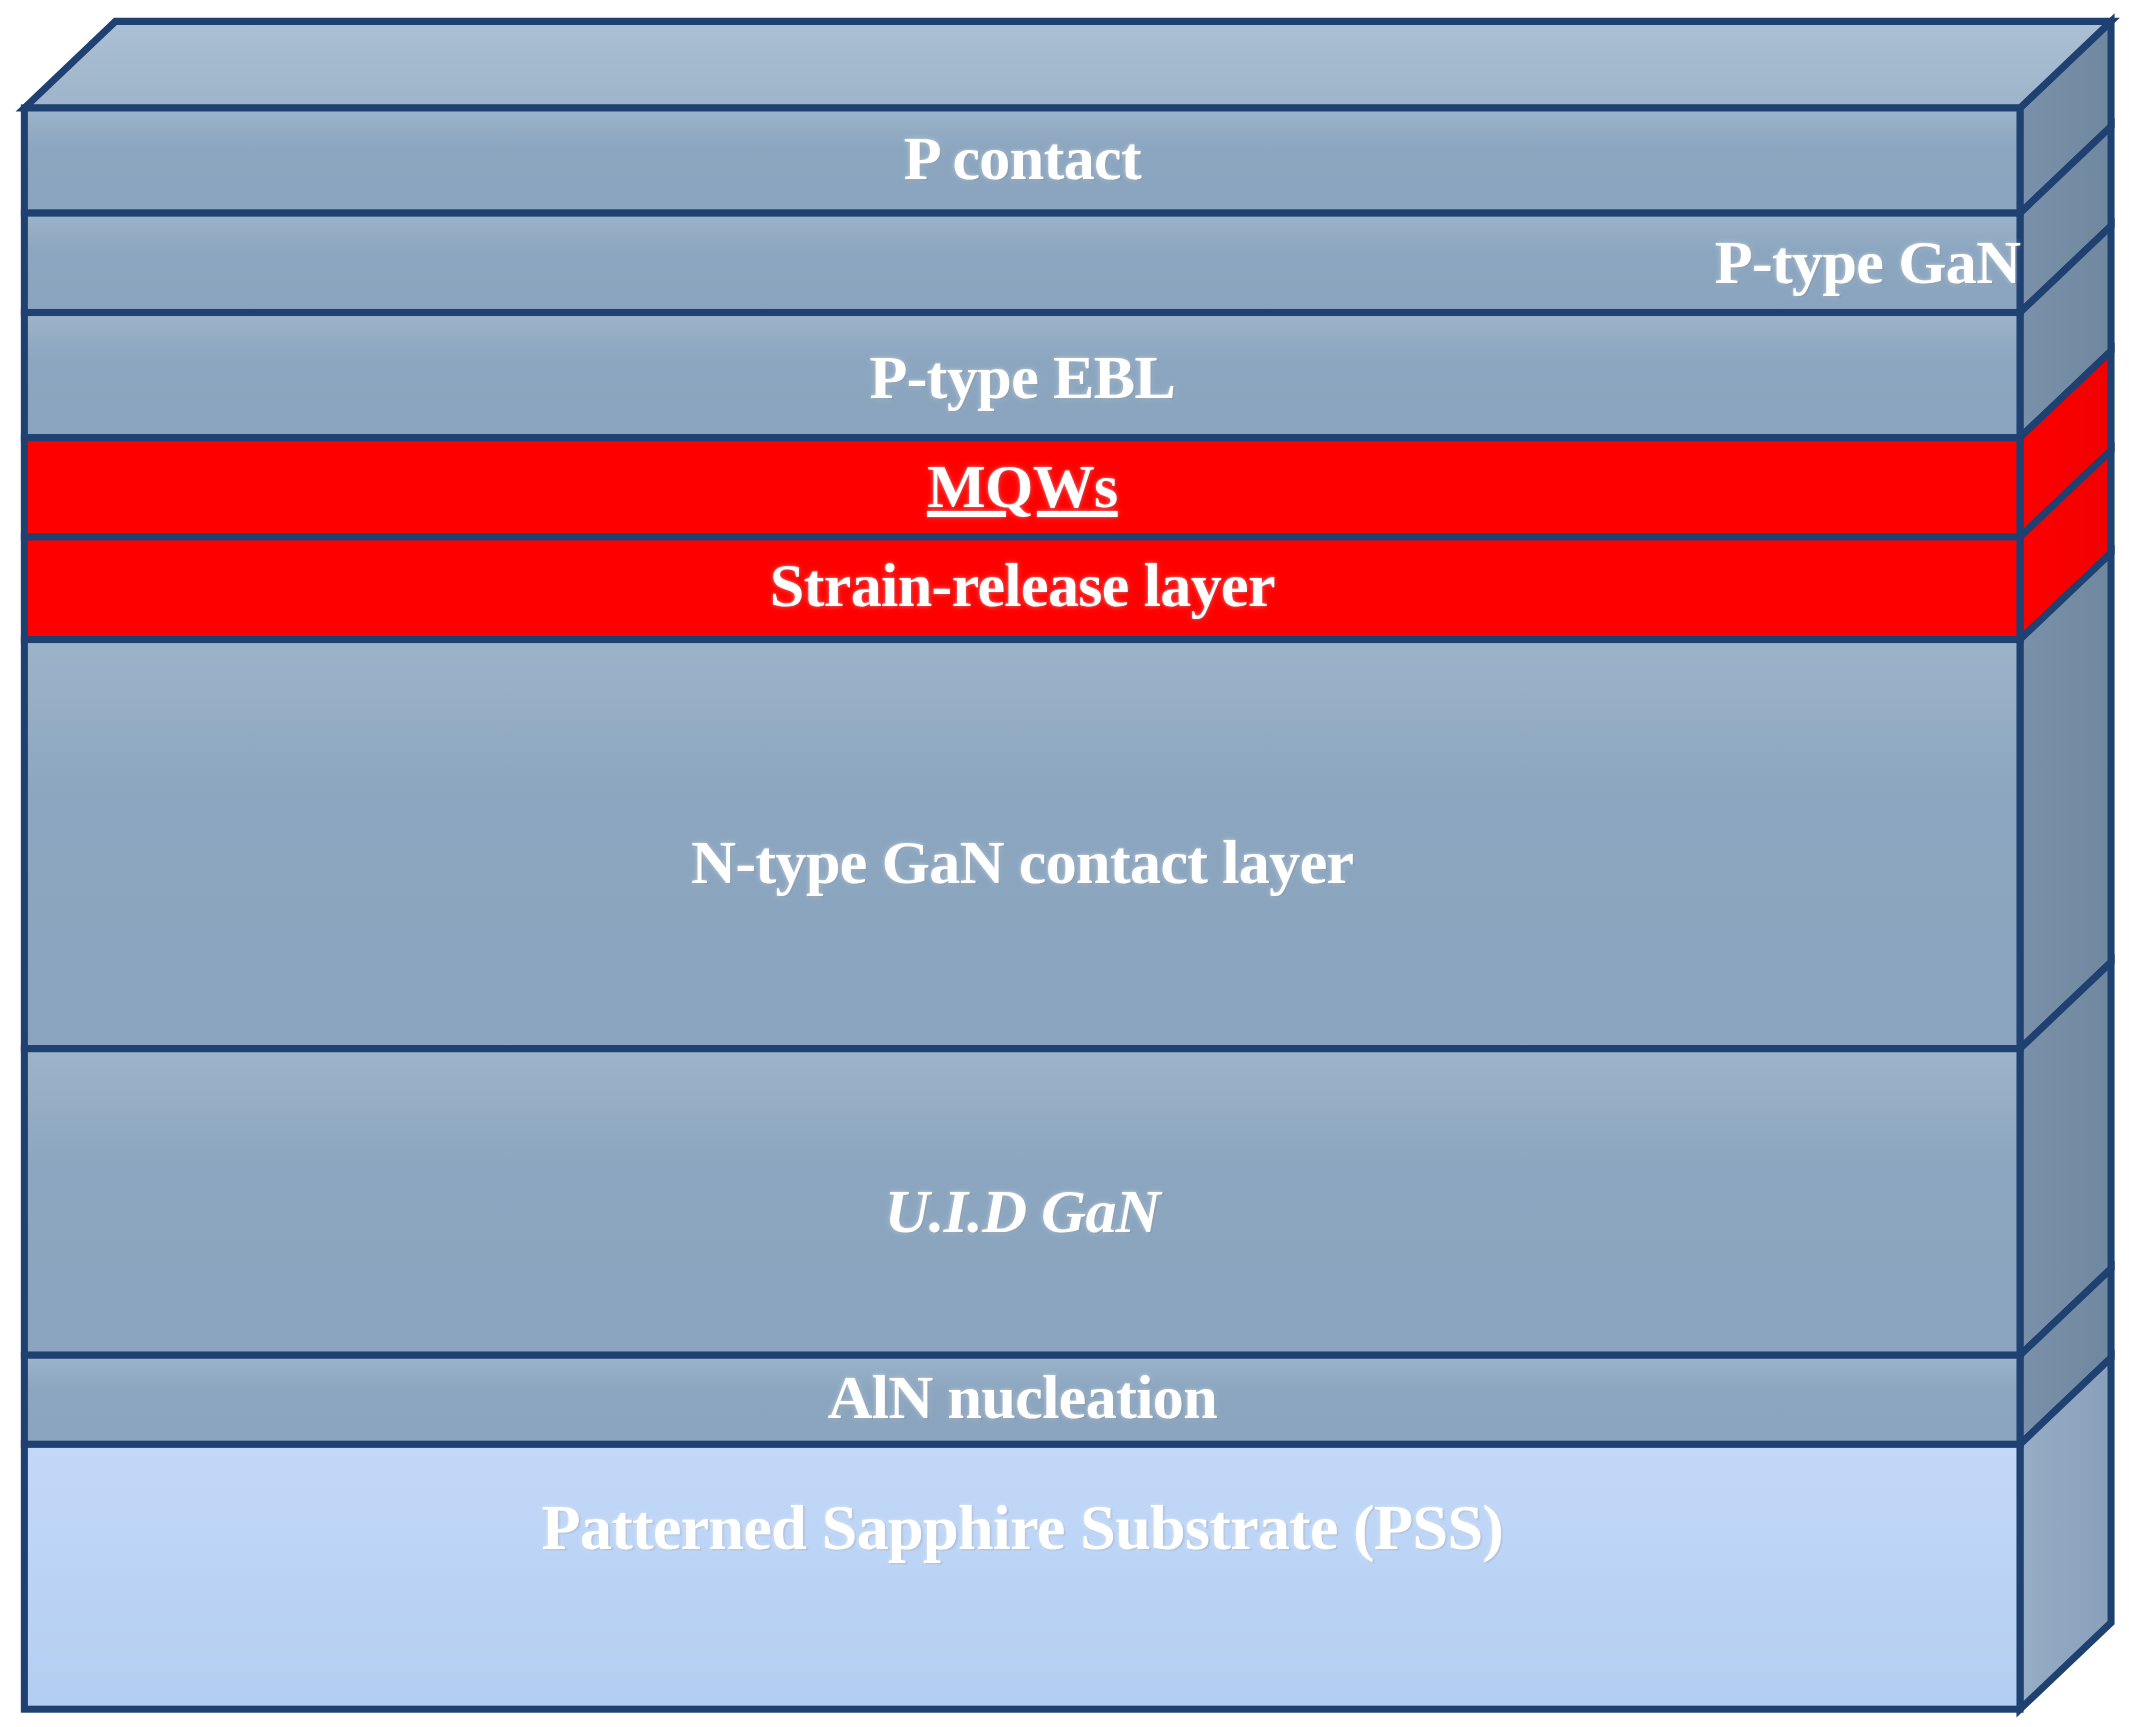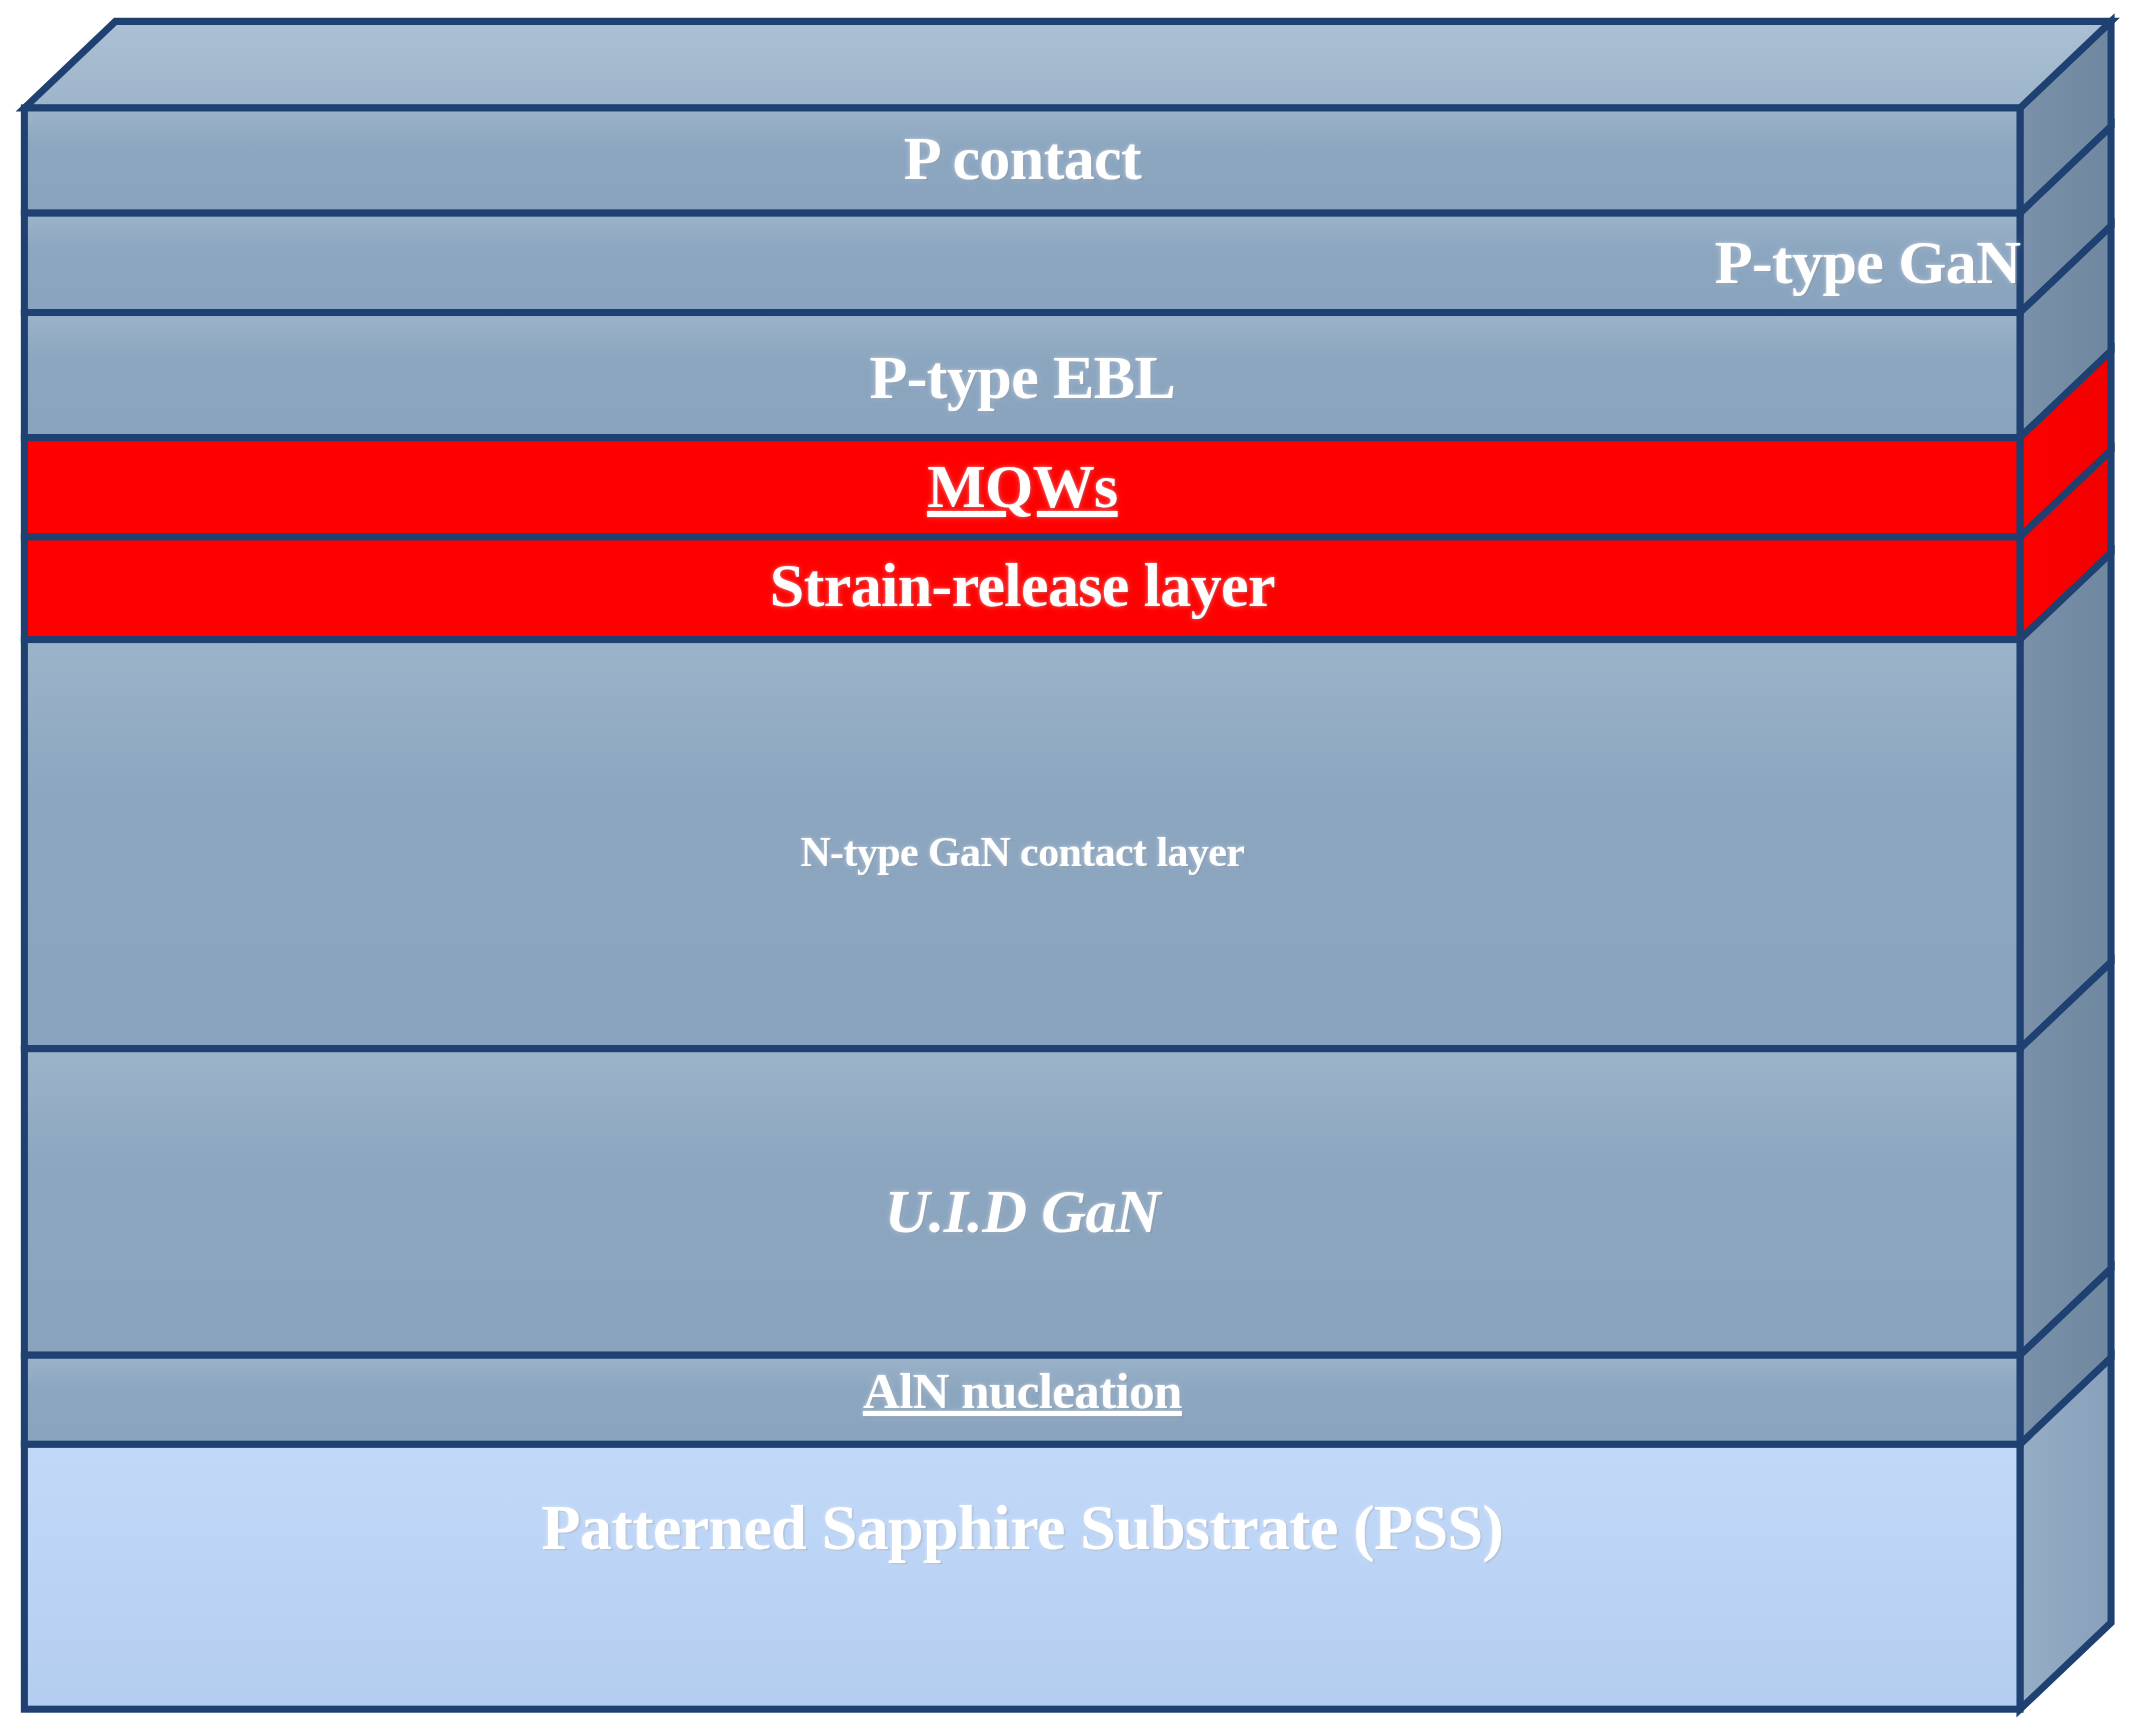--- a/index.html
+++ b/index.html
@@ -88,22 +88,22 @@
   <div class="lbl" style="left:24.4px;width:1996px;top:127px;font-size:62px;">P contact</div>
 
   <div class="lbl" style="left:24.4px;width:1996px;top:231px;font-size:62px;text-align:right;">P-type GaN</div>
 
   <div class="lbl" style="left:24.4px;width:1996px;top:346px;font-size:62px;text-align:center;">P-type EBL</div>
 
   <div class="lbl" style="left:24.4px;width:1996px;top:455px;font-size:62px;text-decoration:underline;">MQWs</div>
 
   <div class="lbl" style="left:24.4px;width:1996px;top:554px;font-size:62px;">Strain-release layer</div>
 
-  <div class="lbl" style="left:24.4px;width:1996px;top:831px;font-size:42px;">N-type GaN contact layer</div>
+  <div class="lbl" style="left:24.4px;width:1996px;top:831px;font-size:62px;">N-type GaN contact layer</div>
 
   <div class="lbl" style="left:24.4px;width:1996px;top:1180px;font-size:62px;font-style:italic;">U.I.D GaN</div>
 
-  <div class="lbl" style="left:24.4px;width:1996px;top:1366px;font-size:51px;text-decoration:underline;">AlN nucleation</div>
+  <div class="lbl" style="left:24.4px;width:1996px;top:1366px;font-size:62px;">AlN nucleation</div>
 
   <div class="lbl" style="left:24.4px;width:1996px;top:1496px;font-size:64px;">Patterned Sapphire Substrate (PSS)</div>
 
 </div>
 
 
 </body></html>

